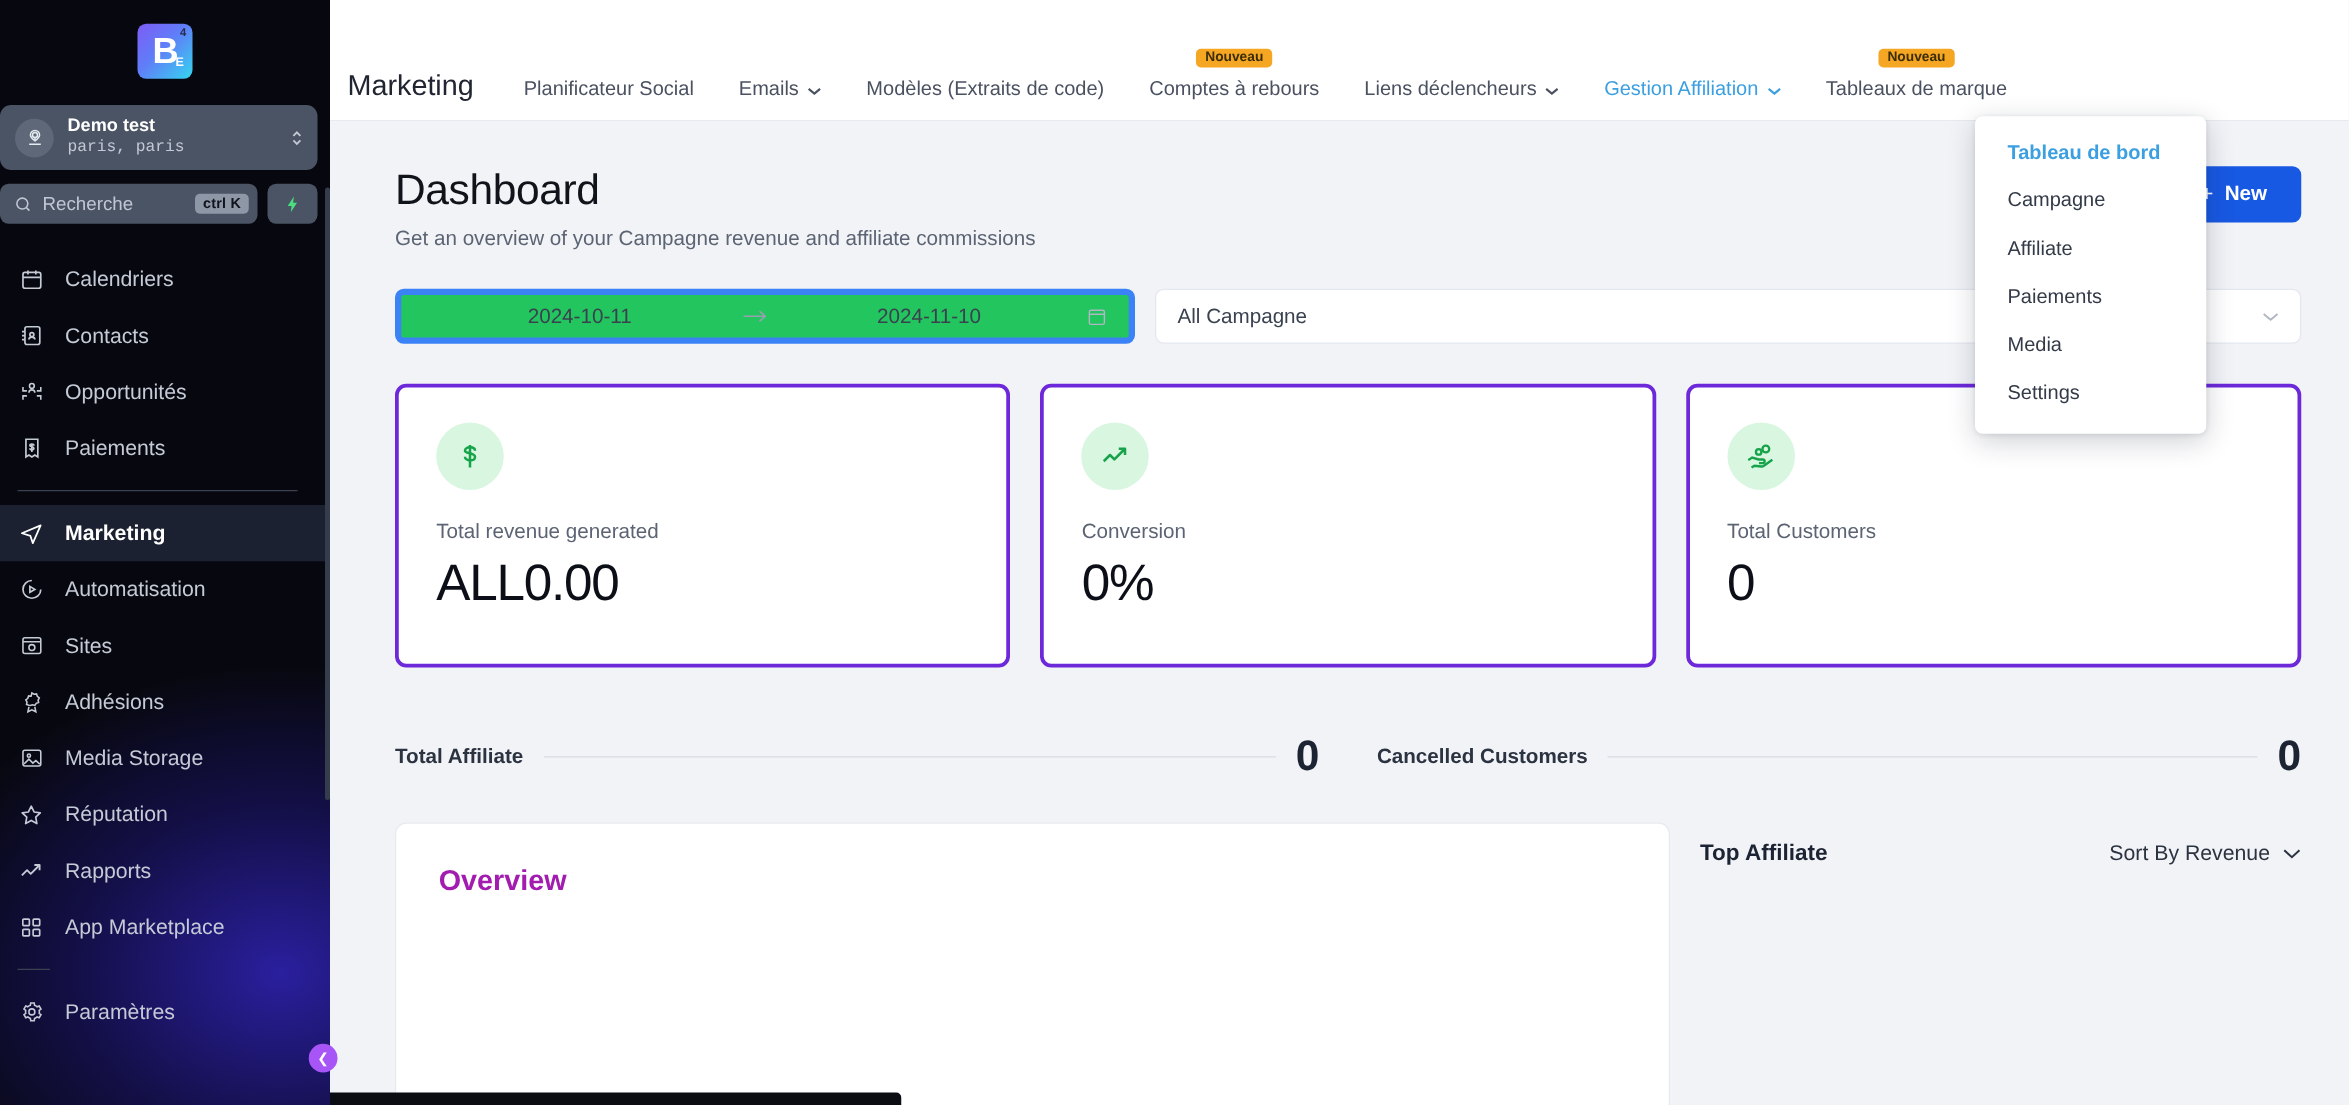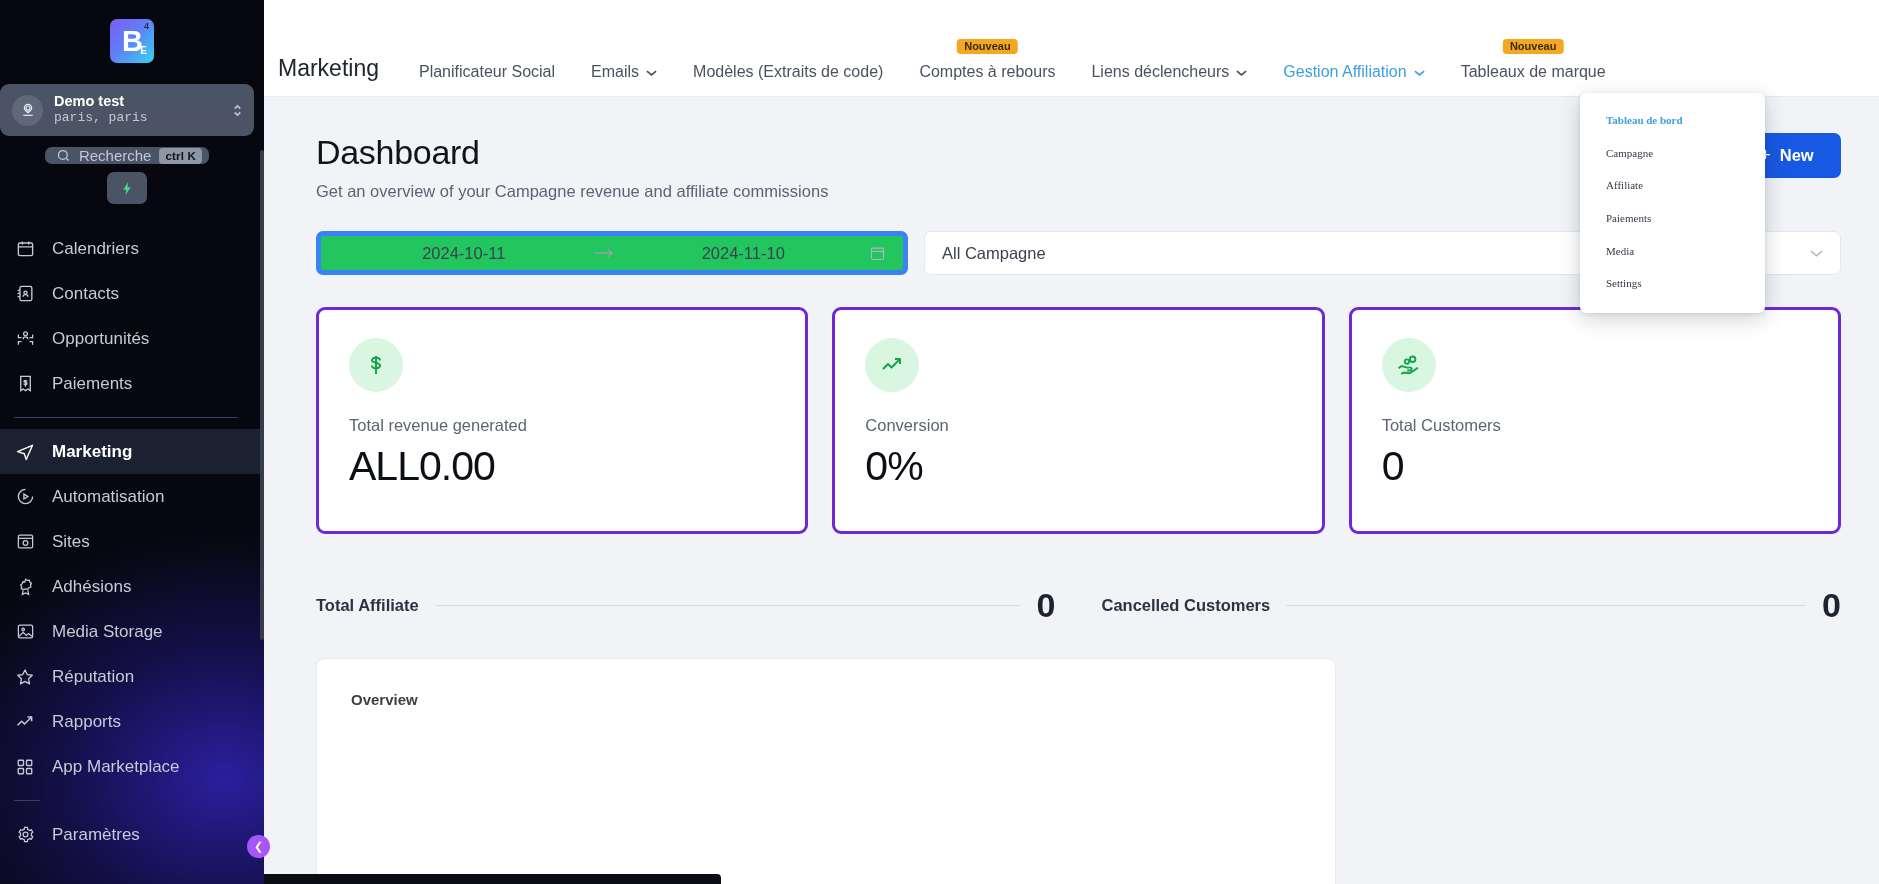--- a/index.html
+++ b/index.html
@@ -37,21 +37,21 @@
   }
   .acct-av {
     width: 31px; height: 31px; border-radius: 50%; background: #5e6878;
     display:flex; align-items:center; justify-content:center; flex:0 0 31px;
   }
   .acct-txt { flex: 1; min-width: 0; }
   .acct-name { font-size: 14.5px; font-weight: 700; color: #fff; line-height: 1.15; }
   .acct-sub { font-size: 13px; color: #c3c9d4; line-height: 1.3; font-family: Liberation Mono, monospace; }
   .acct-chev { color:#c3c9d4; display:flex; flex-direction:column; line-height:0.55; font-size:11px; }
 
-  .search-row { display:flex; align-items:center; gap:8px; margin: 11px 10px 0 0; flex-direction: column; }
+  .search-row { display:flex; align-items:flex-start; gap:8px; margin: 11px 10px 0 0; }
   .search {
     flex: 1; height: 32px; background:#4b5465; border-radius: 7px;
     display:flex; align-items:center; padding: 0 7px 0 11px; gap: 8px;
   }
   .search-ph { flex:1; font-size: 15px; color:#c2c8d3; }
   .kbd {
     background:#8d97a6; color:#10131c; font-size:11.5px; font-weight:700;
     padding: 2px 6px; border-radius: 4px; letter-spacing: .2px;
   }
   .spark {
@@ -102,21 +102,21 @@
   }
   .chev-d { font-size: 10px; position:relative; top:1px; }
 
   
   .dropdown {
     position:absolute; left: 1316px; top: 93px; width: 185px;
     background:#fff; border-radius: 6px;
     box-shadow: 0 6px 22px rgba(20,28,48,0.20), 0 1px 4px rgba(20,28,48,0.10);
     padding: 11px 0 13px 0; z-index: 50;
   }
-  .dd-item { font-size: 11px; color:#333a48; padding: 10px 0 10px 26px; line-height:1.15;font-family:Liberation Serif, serif; }
+  .dd-item { font-size: 16px; color:#333a48; padding: 10px 0 10px 26px; line-height:1.15; }
   .dd-item.active { color:#3b9fe0; font-weight:600; }
 
   
   .content { flex:1; position:relative; overflow:hidden; padding: 36px 0 0 0; }
   .page-title { font-size: 34px; color:#10131a; font-weight:400; margin: 0 0 10px 52px; letter-spacing:-.3px; }
   .page-sub { font-size: 16.5px; color:#5c6473; margin: 0 0 30px 52px; }
 
   .newbtn {
     position:absolute; right: 38px; top: 36px;
     background:#1859e3; color:#fff; border-radius: 7px;
@@ -158,21 +158,21 @@
   .mini { flex:1; display:flex; align-items:center; gap: 16px; }
   .mini-label { font-size: 16.5px; color:#2c3340; font-weight:600; white-space:nowrap; }
   .mini-line { flex:1; height:1px; background:#d7dce5; }
   .mini-val { font-size: 34px; color:#1c2433; font-weight:600; line-height:1; }
 
   .lowrow { display:flex; gap: 24px; padding: 36px 38px 0 52px; align-items:flex-start; }
   .overview-card {
     width: 1020px; flex: 0 0 1020px; background:#fff; border:1px solid #e7eaf0;
     border-radius: 9px; height: 300px; padding: 32px 34px;
   }
-  .overview-title { font-size: 15px; color:#404040; font-weight:600; }
+  .overview-title { font-size: 23px; color:#a21caf; font-weight:600; }
   .topaff { flex:1; padding-top: 14px; }
   .topaff-head { display:flex; align-items:center; justify-content:space-between; }
   .topaff-title { font-size: 18px; color:#1c2433; font-weight:700; }
   .topaff-sort { font-size: 17px; color:#2c3340; display:flex; align-items:center; gap:10px; }
   .topaff-sort .cv { font-size: 12px; color:#2c3340; }
 
   .bottom-bar {
     position:absolute; left: 264px; bottom: 0; width: 457px; height: 10px;
     background:#0b0d13; border-top-right-radius: 4px; z-index: 55;
   }
@@ -520,20 +520,33 @@
           <span class="mini-label">Cancelled Customers</span>
           <span class="mini-line"></span>
           <span class="mini-val">0</span>
         </div>
       </div>
 
       <div class="lowrow">
         <div class="overview-card">
           <div class="overview-title">Overview</div>
         </div>
+        <div class="topaff">
+          <div class="topaff-head">
+            <div class="topaff-title">Top Affiliate</div>
+            <div class="topaff-sort">
+              <span>Sort By Revenue</span>
+              <span class="cv">
+                <svg width="15" height="10" viewBox="0 0 16 10" fill="none" stroke="currentColor" stroke-width="1.7">
+                    <path d="M1.5 2l6.5 6 6.5-6"></path>
+                  </svg>
+              </span>
+            </div>
+          </div>
+        </div>
       </div>
 
     </div>
 
     <div class="dropdown">
       <div class="dd-item active">Tableau de bord</div>
       <div class="dd-item">Campagne</div>
       <div class="dd-item">Affiliate</div>
       <div class="dd-item">Paiements</div>
       <div class="dd-item">Media</div>

